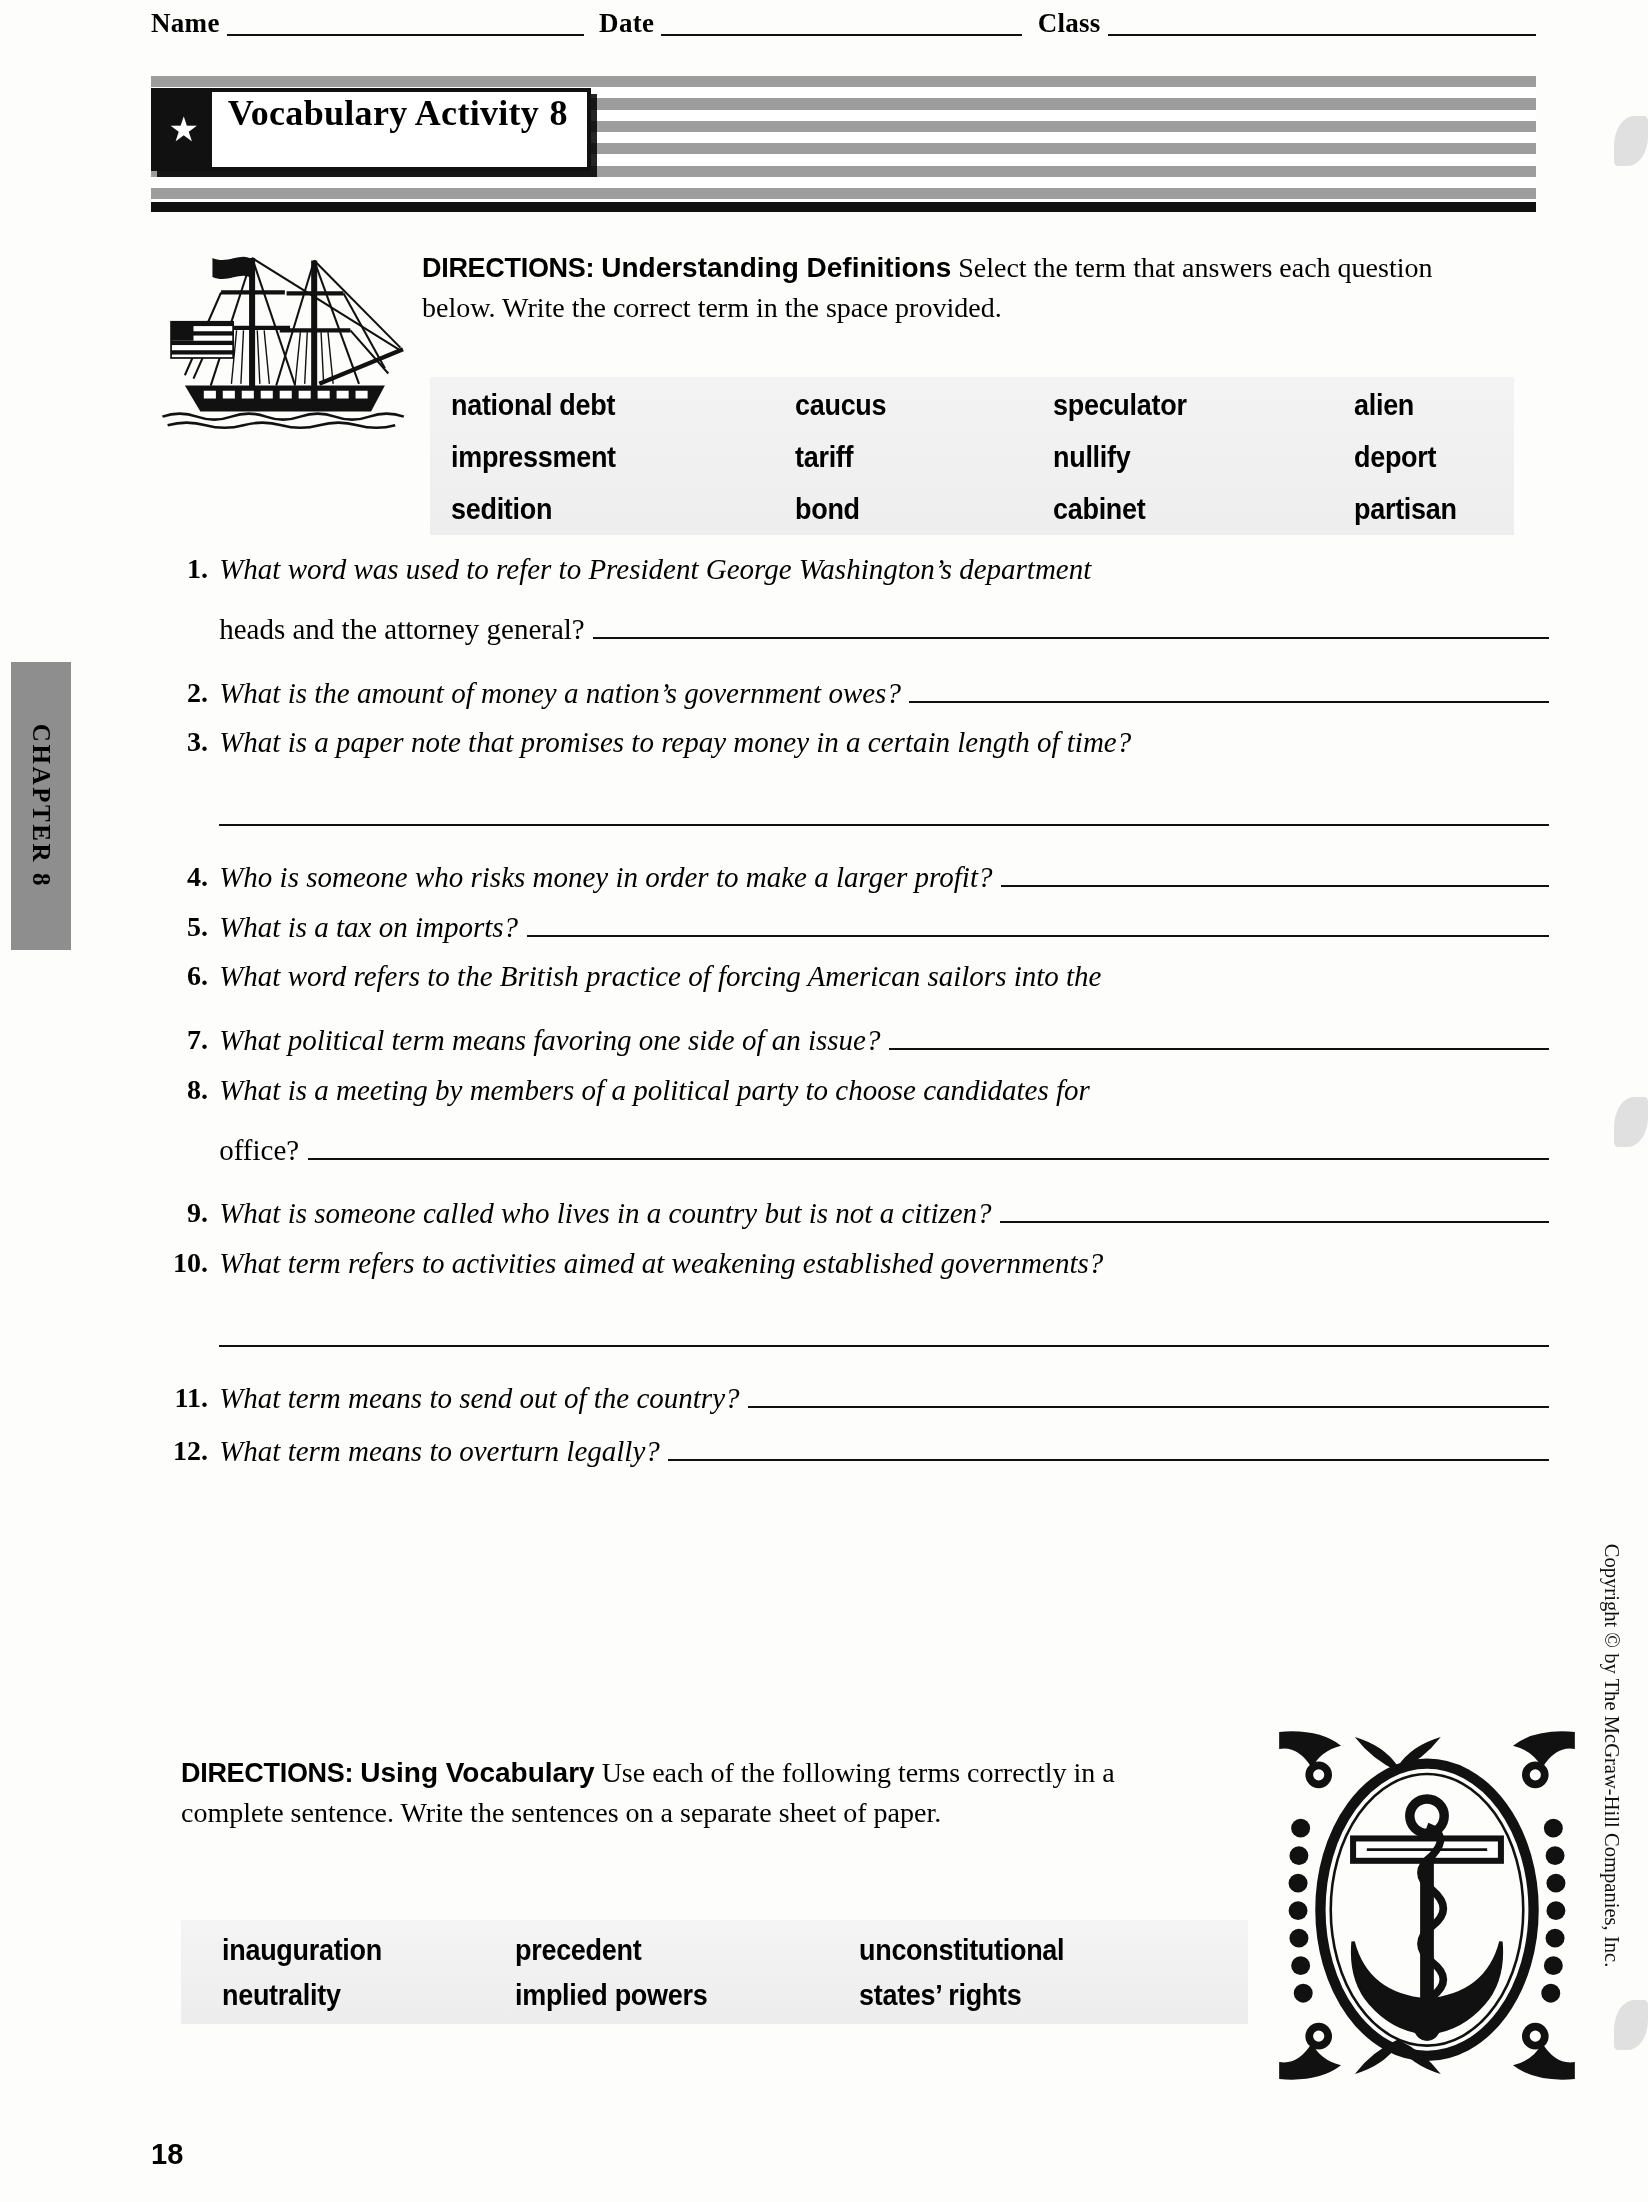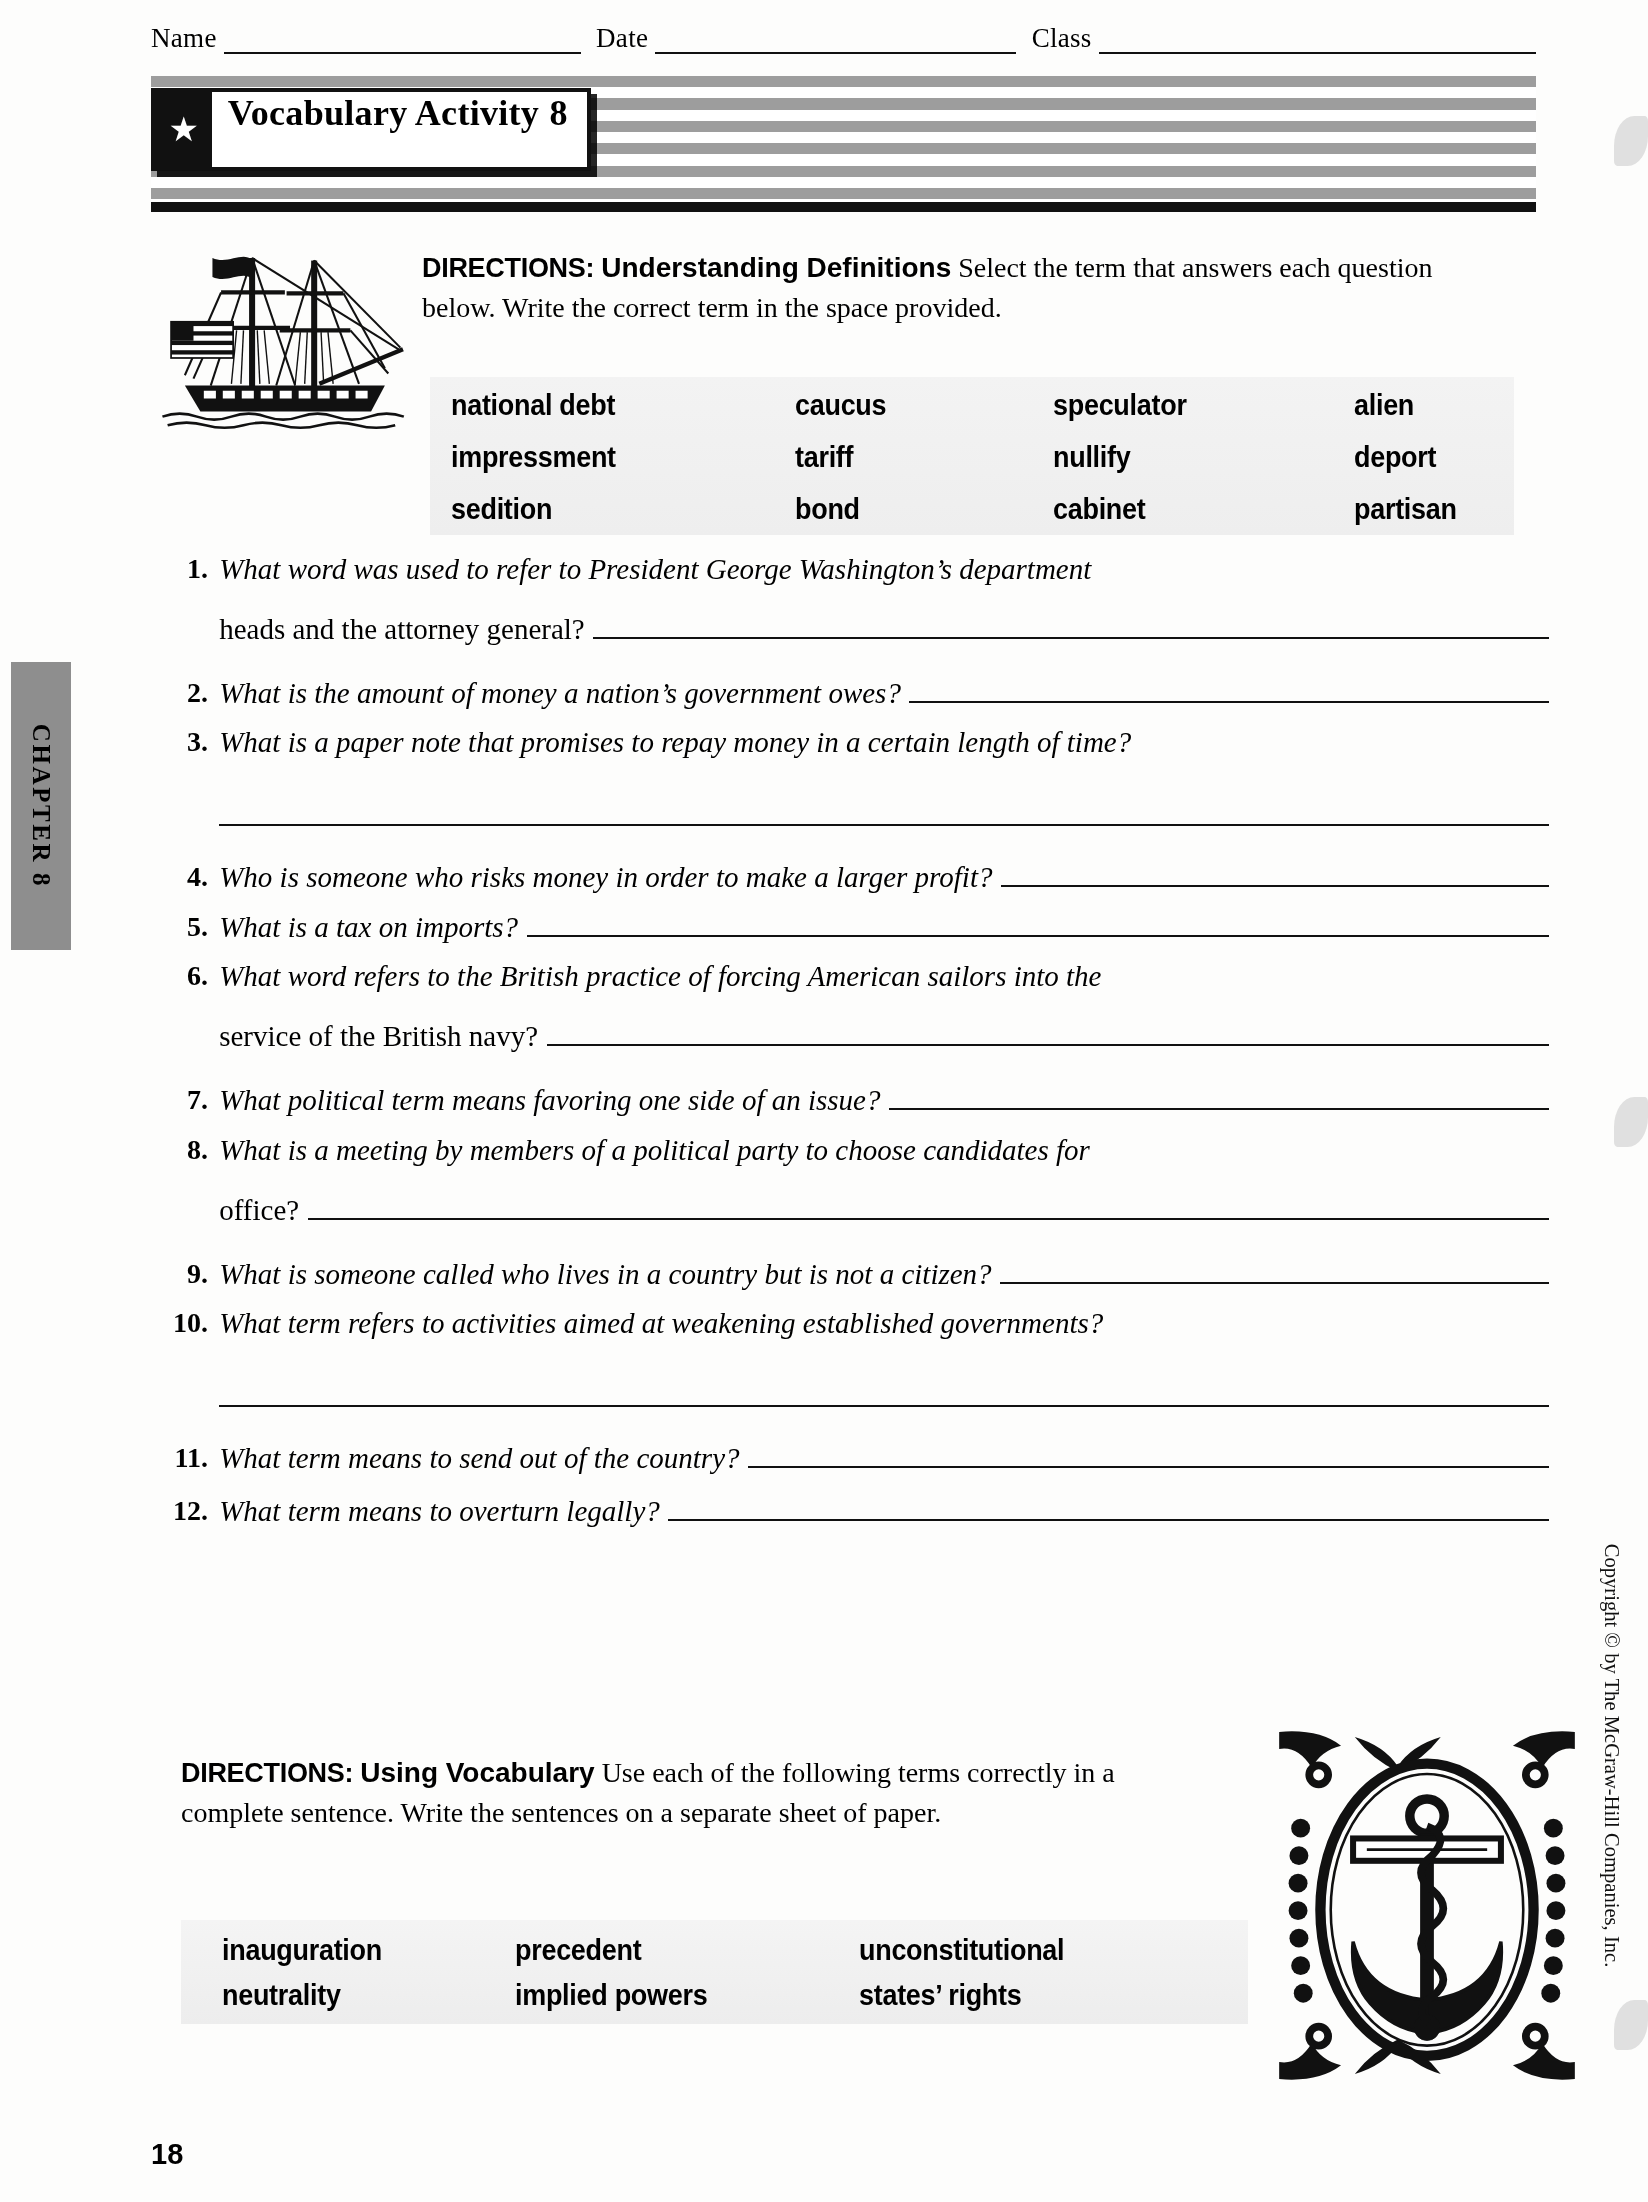--- a/index.html
+++ b/index.html
@@ -16,26 +16,27 @@
     width: 1648px;
     height: 2203px;
     background: #fdfdfc;
     overflow: hidden;
   }
 
   
   .namerow {
     position: absolute;
     left: 151px;
-    top: 23px;
+    top: 8px;
     width: 1385px;
     display: flex;
-    align-items: flex-end;
+    align-items: center;
     font-size: 27px;
     letter-spacing: 0.3px;
+    font-weight: bold;
   }
   .namerow .lbl { white-space: nowrap; padding-right: 6.9px; }
   .namerow .rule {
     flex: 1 1 auto;
     border-bottom: 2.2px solid #111;
     height: 22.4px;
     margin-right: 15.5px;
   }
   .namerow .rule.r1 { flex: 0 0 357px; }
   .namerow .rule.r2 { flex: 0 0 361px; }
@@ -471,24 +472,20 @@
           <span class="qtext">What is a tax on imports?</span>
           <span class="inline-rule"></span>
         </div>
       </div>
     </div>
 
     <div class="q">
       <div class="qnum">6.</div>
       <div class="qbody">
         <div class="qtext">What word refers to the British practice of forcing American sailors into the</div>
-        <div class="cont-row">
-          <span>service of the British navy?</span>
-          <span class="inline-rule"></span>
-        </div>
       </div>
     </div>
 
     <div class="q spaced" style="margin-top:26px;">
       <div class="qnum">7.</div>
       <div class="qbody">
         <div class="qline-row">
           <span class="qtext">What political term means favoring one side of an issue?</span>
           <span class="inline-rule"></span>
         </div>

